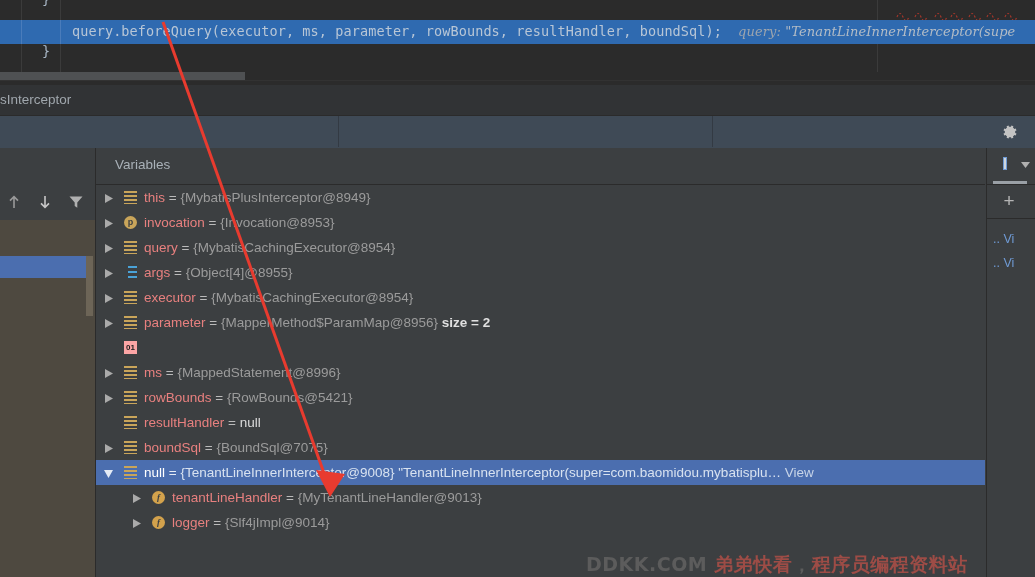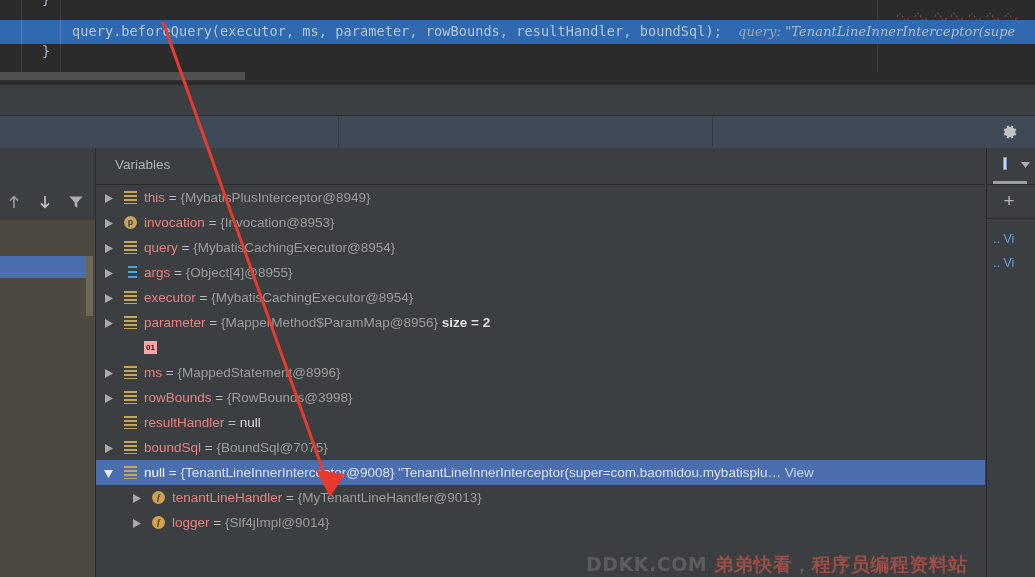--- a/index.html
+++ b/index.html
@@ -330,21 +330,20 @@
       linear-gradient(#4aa3d8,#4aa3d8) 4px 10px/9px 2px no-repeat;
   }
   .ico-bool {
     background: #fca5a5;
     color: #1d1d1d;
     font-size: 8px;
     font-weight: bold;
     text-align: center;
     line-height: 13px;
     font-family: "Liberation Sans", sans-serif;
-    margin-left: 20px;
   }
 
   
   .watch-panel {
     position: absolute;
     left: 986px; top: 0;
     width: 49px;
     height: 429px;
     background: #3c3f41;
     border-left: 1px solid #2b2b2b;
@@ -453,20 +452,23 @@
       </div>
     </div>
 
     <div class="code-row-brace">}</div>
 
     <div class="ed-hscroll-track"></div>
     <div class="ed-hscroll-thumb"></div>
     <div class="ed-bottom-border"></div>
   </div>
 
+  <div class="breadcrumb-bar">
+    <span class="breadcrumb-text">sInterceptor</span>
+  </div>
 
   <div class="debug-toolbar">
     <div class="tb-sep" style="left:338px"></div>
     <div class="tb-sep" style="left:712px"></div>
     <svg class="gear-icon" viewBox="0 0 20 20">
       <path fill="#c3c3c3" d="M10 6.6a3.4 3.4 0 100 6.8 3.4 3.4 0 000-6.8zm0 5.1a1.7 1.7 0 110-3.4 1.7 1.7 0 010 3.4z"></path>
       <path fill="#c3c3c3" d="M17.2 11.6l-1.5-.5a5.9 5.9 0 000-2.2l1.5-.5-.8-2.2-1.5.5a5.9 5.9 0 00-1.6-1.6l.5-1.5-2.2-.8-.5 1.5a5.9 5.9 0 00-2.2 0l-.5-1.5-2.2.8.5 1.5a5.9 5.9 0 00-1.6 1.6l-1.5-.5-.8 2.2 1.5.5a5.9 5.9 0 000 2.2l-1.5.5.8 2.2 1.5-.5a5.9 5.9 0 001.6 1.6l-.5 1.5 2.2.8.5-1.5a5.9 5.9 0 002.2 0l.5 1.5 2.2-.8-.5-1.5a5.9 5.9 0 001.6-1.6l1.5.5z"></path>
     </svg>
   </div>
 
@@ -545,21 +547,21 @@
             <path fill="#aaaaaa" d="M1 0v9l8-4.5z"></path>
           </svg>
           <div class="vicon ico-list" style="left: 28px;"></div>
           <div class="vtext" style="left: 48px;"><span class="vname">ms</span><span class="veq"> = </span><span class="vval">{MappedStatement@8996}</span></div>
         </div>
         <div class="vrow">
           <svg class="arrow" viewBox="0 0 9 9" style="left: 8px;">
             <path fill="#aaaaaa" d="M1 0v9l8-4.5z"></path>
           </svg>
           <div class="vicon ico-list" style="left: 28px;"></div>
-          <div class="vtext" style="left: 48px;"><span class="vname">rowBounds</span><span class="veq"> = </span><span class="vval">{RowBounds@3998}</span></div>
+          <div class="vtext" style="left: 48px;"><span class="vname">rowBounds</span><span class="veq"> = </span><span class="vval">{RowBounds@5421}</span></div>
         </div>
         <div class="vrow">
           <div class="vicon ico-list" style="left: 28px;"></div>
           <div class="vtext" style="left: 48px;"><span class="vname">resultHandler</span><span class="veq"> = </span><span class="vbool">null</span></div>
         </div>
         <div class="vrow">
           <svg class="arrow" viewBox="0 0 9 9" style="left: 8px;">
             <path fill="#aaaaaa" d="M1 0v9l8-4.5z"></path>
           </svg>
           <div class="vicon ico-list" style="left: 28px;"></div>

